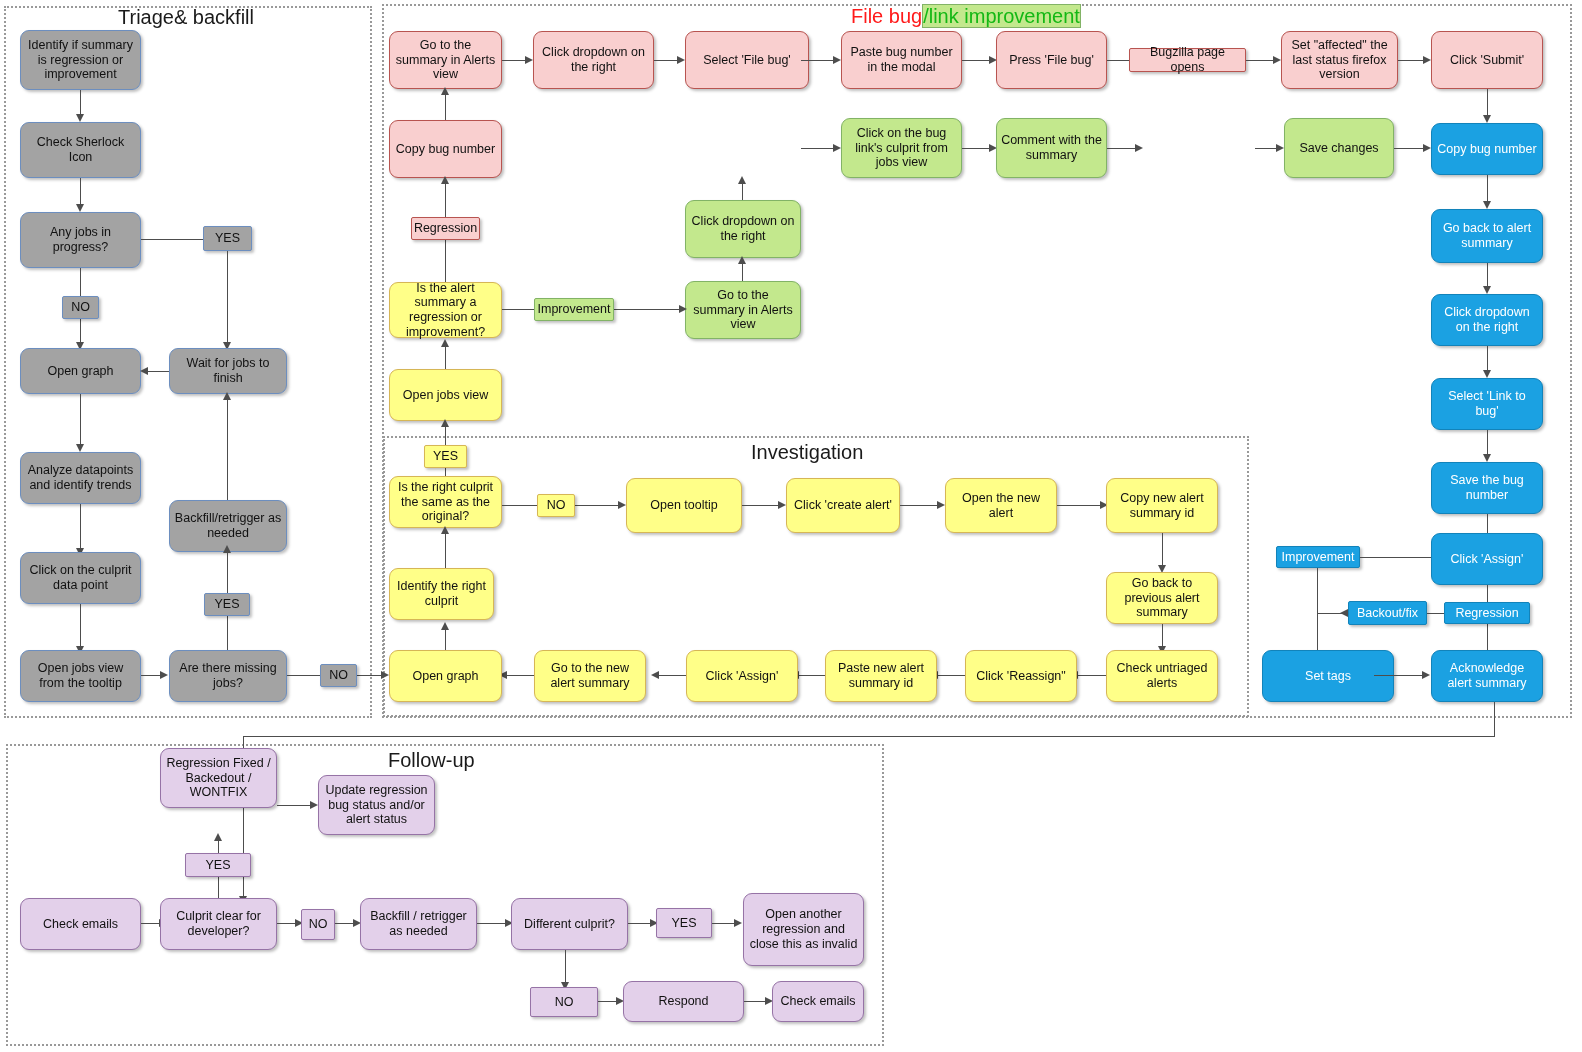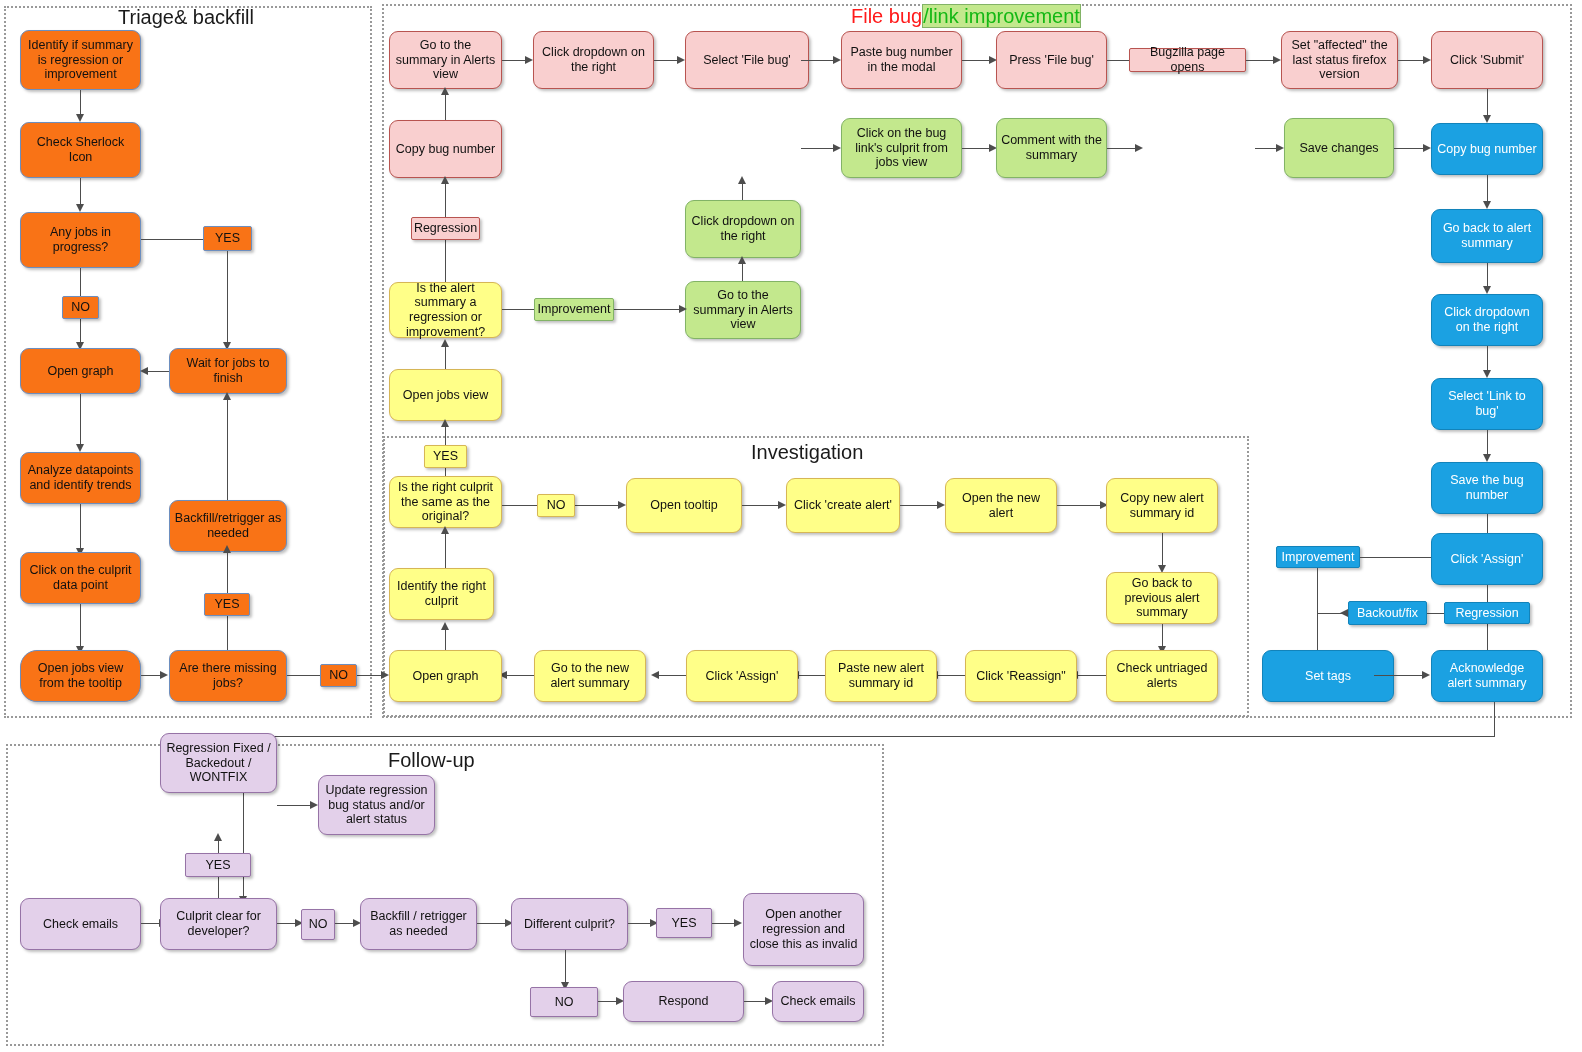--- a/index.html
+++ b/index.html
@@ -11,21 +11,21 @@
   .group-title{position:absolute;font-size:20px;color:#1a1a1a;white-space:nowrap;}
   .group-title.red-green .red{color:#ff1a1a;}
   .group-title.red-green .green{color:#14b814;}
 
   
   .node{position:absolute;box-sizing:border-box;display:flex;align-items:center;justify-content:center;
         text-align:center;font-size:12.5px;line-height:1.18;border-radius:9px;
         box-shadow:2px 2px 3px rgba(0,0,0,0.25);padding:2px 4px;}
   .node.sq{border-radius:2px;}
 
-  .blue   {background:#f97316;border:1.3px solid #6c8ebf;color:#111;}
+  .blue   {background:#a3a3a3;border:1.3px solid #6c8ebf;color:#111;}
   .pink   {background:#f9cfcf;border:1.3px solid #b85450;color:#111;}
   .green  {background:#c3e88d;border:1.3px solid #82b366;color:#111;}
   .yellow {background:#ffff88;border:1.3px solid #d6b656;color:#111;}
   .purple {background:#e3d0ea;border:1.3px solid #9673a6;color:#111;}
   .azure  {background:#1ba1e2;border:1.3px solid #1283ba;color:#ffffff;}
 
   .lbl{font-size:12.5px;}
 
   
   .ln{position:absolute;background:#4d4d4d;}
@@ -89,21 +89,21 @@
   <div class="ln lnv" style="left:80px;top:504px;height:46px;"></div>
   <div class="ar ar-d" style="left:75.5px;top:548px;"></div>
   <div class="node blue" style="left:20px;top:552px;width:121px;height:52px;">Click on the culprit data point</div>
 
   <div class="ln lnv" style="left:227px;top:552px;height:100px;"></div>
   <div class="node blue sq lbl" style="left:204px;top:593px;width:46px;height:23px;">YES</div>
   <div class="ar ar-u" style="left:222.5px;top:545px;"></div>
 
   <div class="ln lnv" style="left:80px;top:604px;height:44px;"></div>
   <div class="ar ar-d" style="left:75.5px;top:646px;"></div>
-  <div class="node blue" style="left:20px;top:650px;width:121px;height:52px;border-radius:17px;">Open jobs view from the tooltip</div>
+  <div class="node blue" style="left:20px;top:650px;width:121px;height:52px;">Open jobs view from the tooltip</div>
 
   <div class="ln lnh" style="left:141px;top:675px;width:20px;"></div>
   <div class="ar ar-r" style="left:160px;top:670.5px;"></div>
   <div class="node blue" style="left:169px;top:650px;width:118px;height:52px;">Are there missing jobs?</div>
 
   <div class="ln lnh" style="left:287px;top:675px;width:98px;"></div>
   <div class="node blue sq lbl" style="left:320px;top:664px;width:37px;height:23px;">NO</div>
   <div class="ar ar-r" style="left:381px;top:670.5px;"></div>
 
   <div class="node pink" style="left:389px;top:31px;width:113px;height:58px;">Go to the summary in Alerts view</div>
@@ -275,21 +275,21 @@
   <div class="ar ar-l" style="left:499px;top:670.5px;"></div>
 
   <div class="node yellow" style="left:389px;top:650px;width:113px;height:52px;">Open graph</div>
   <div class="ln lnv" style="left:445px;top:624px;height:26px;"></div>
   <div class="ar ar-u" style="left:440.5px;top:622px;"></div>
 
   <div class="node yellow" style="left:389px;top:568px;width:105px;height:52px;">Identify the right culprit</div>
   <div class="ln lnv" style="left:445px;top:528px;height:40px;"></div>
   <div class="ar ar-u" style="left:440.5px;top:526px;"></div>
 
-  <div class="node purple" style="left:160px;top:733px;width:117px;height:60px;">Regression Fixed / Backedout / WONTFIX</div>
+  <div class="node purple" style="left:160px;top:748px;width:117px;height:60px;">Regression Fixed / Backedout / WONTFIX</div>
   <div class="ln lnh" style="left:277px;top:805px;width:34px;"></div>
   <div class="ar ar-r" style="left:310px;top:800.5px;"></div>
   <div class="node purple" style="left:318px;top:775px;width:117px;height:60px;">Update regression bug status and/or alert status</div>
 
   <div class="ln lnv" style="left:218px;top:835px;height:65px;"></div>
   <div class="node purple sq lbl" style="left:185px;top:853px;width:66px;height:24px;">YES</div>
   <div class="ar ar-u" style="left:213.5px;top:833px;"></div>
 
   <div class="node purple" style="left:20px;top:898px;width:121px;height:52px;">Check emails</div>
   <div class="ln lnh" style="left:141px;top:923px;width:19px;"></div>

